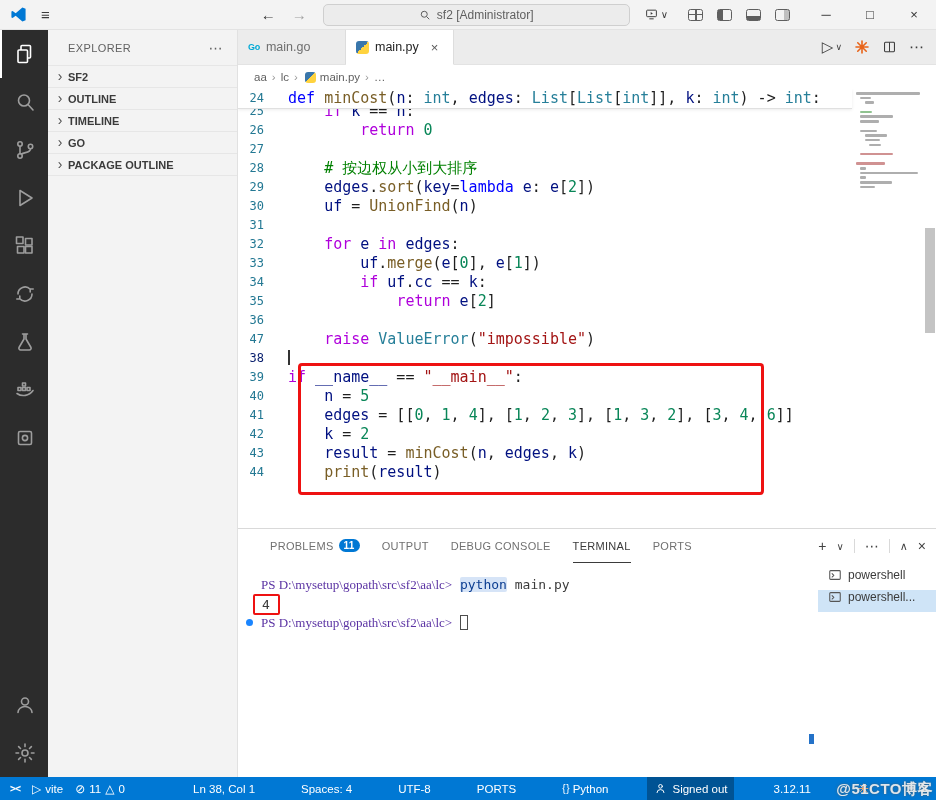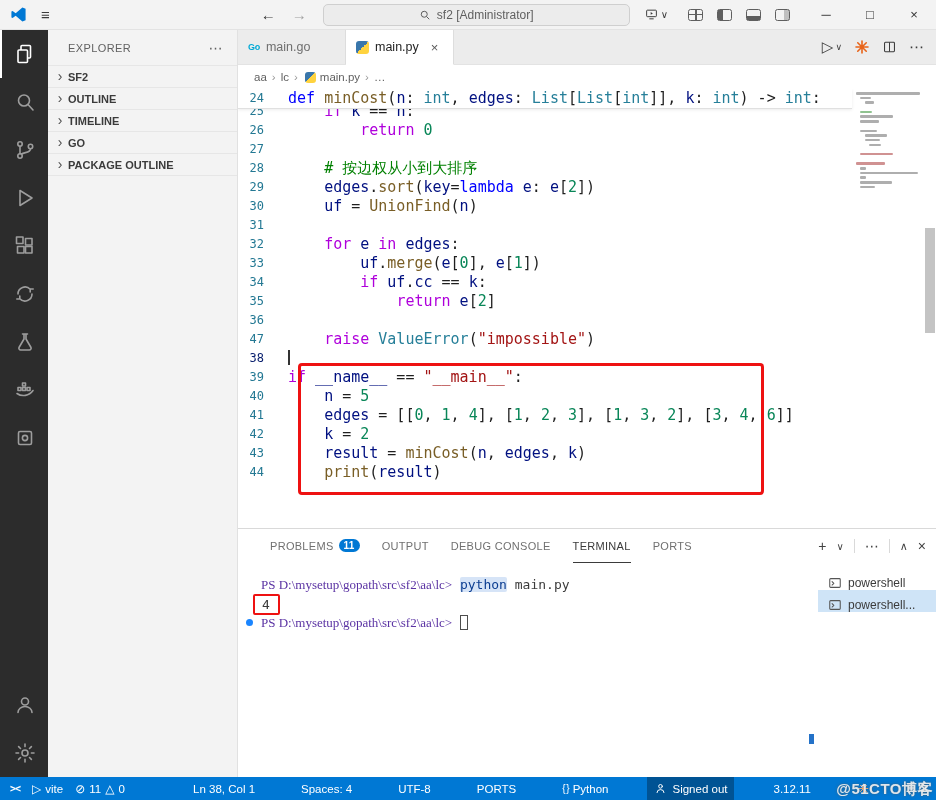--- a/index.html
+++ b/index.html
@@ -102,21 +102,21 @@
   .term-main { flex:1; min-width:0; position:relative; padding:12px 0 0 23px; font-family:"DejaVu Sans Mono", monospace; font-size:13px; }
   .term-line { position:relative; height:19px; line-height:19px; white-space:pre; }
   .t-prompt { color:#5a32a3;font-family:Liberation Serif, serif; }
   .t-cmd { background:#d6e4f7; color:#0b3d91; border-radius:2px; }
   .t-out { color:#3b3b3b; }
   .term-dot { position:absolute; left:-15px; top:6px; width:7px; height:7px; border-radius:50%; background:#1a85ff; }
   .red-inline { display:inline-block; border:2px solid #ee1111; border-radius:2px; padding:0 8px 0 7px; margin-left:-8px; line-height:17px; }
   .term-caret { display:inline-block; width:8px; height:15px; border:1px solid #4d4d4d; vertical-align:middle; margin-top:-3px; }
   .term-mark { position:absolute; right:4px; top:171px; width:5px; height:10px; background:#2472c8; }
   .term-list { width:118px; flex-shrink:0; padding-top:5px; font-size:12px; }
-  .tl-row { height:22px; display:flex; align-items:flex-end; gap:6px; padding-left:10px; color:#3b3b3b; }
+  .tl-row { height:22px; display:flex; align-items:flex-start; gap:6px; padding-left:10px; color:#3b3b3b; }
   .tl-row.selected { background:#cfe4f7; }
   .tl-ico { width:14px; height:14px; flex-shrink:0; }
   .tl-label { overflow:hidden; text-overflow:ellipsis; white-space:nowrap; }
 
   
   .statusbar { height:23px; background:#0078d4; color:#fff; display:flex; align-items:center; font-size:11.5px; position:relative; }
   .st-left { display:flex; align-items:center; gap:12px; padding-left:10px; }
   .st-item { display:flex; align-items:center; gap:4px; }
   .st-right { margin-left:auto; display:flex; align-items:center; height:100%;gap:32px; }
   .st-right .st-item { padding:0 7px; height:100%; }

